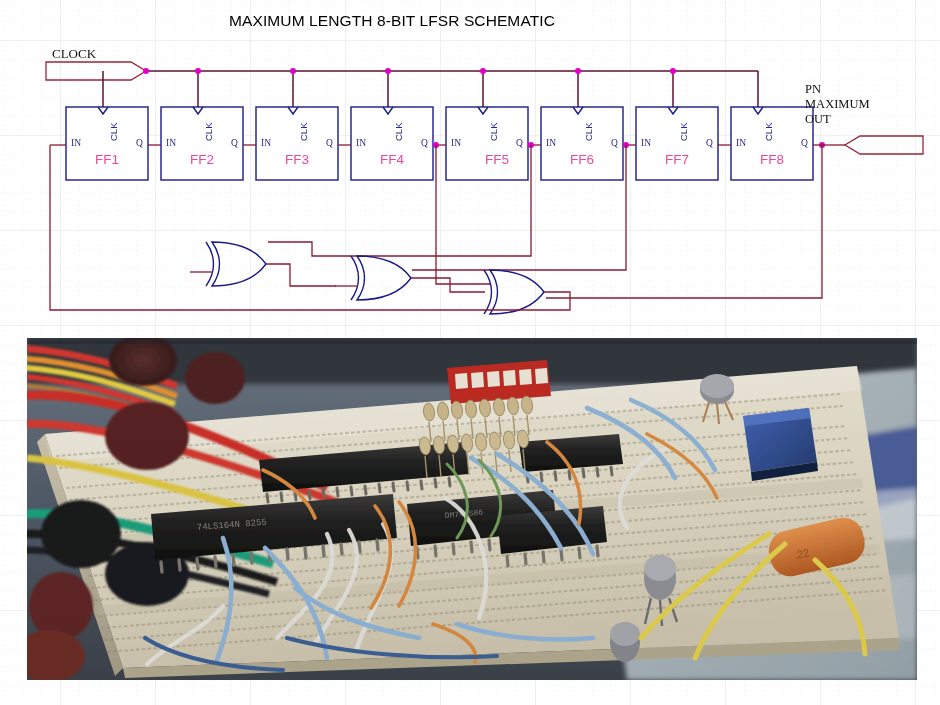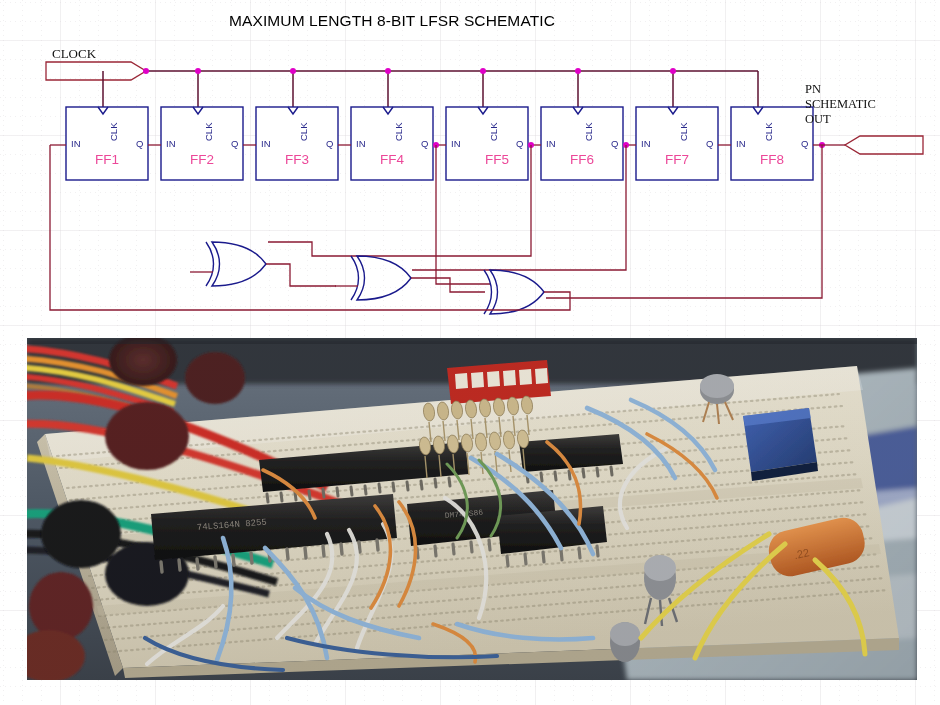--- a/index.html
+++ b/index.html
@@ -35,21 +35,21 @@
     position:absolute;top:12px;left:0;width:784px;text-align:center;
     font-size:15.5px;letter-spacing:.1px;color:#000;
   }
 
   
   .lbl{position:absolute;font-size:12.5px;color:#111;white-space:pre;line-height:14px;font-family:Liberation Serif, serif;}
   .lbl-clock{left:52px;top:47px;font-size:13px;}
   .lbl-pn{left:805px;top:82px;font-size:12.5px;line-height:15px;}
 
   .ffname{position:absolute;font-size:13.5px;color:#ec4899;text-align:center;width:82px;}
-  .pin{position:absolute;font-size:9.5px;color:#2a2a8c;}
+  .pin{position:absolute;font-size:9.5px;color:#2a2a8c;font-family:Liberation Serif, serif;}
   .pinclk{
     position:absolute;font-size:9.5px;color:#2a2a8c;
     transform:rotate(-90deg);transform-origin:left top;white-space:nowrap;
   }
 
   
   #photo-wrap{position:absolute;left:27px;top:338px;width:890px;height:342px;overflow:hidden;}
   #photo{position:absolute;left:0;top:0;width:890px;height:342px;}
 </style>
 </head>
@@ -183,21 +183,21 @@
       <path class="w" d="M813,145 L845,145"></path>
     </g>
     <g>
       <path class="prt" d="M860,136 L923,136 L923,154 L860,154 L845,145 Z"></path>
     </g>
   </svg>
 
   <div class="lbl lbl-clock">CLOCK</div>
 
   <div class="lbl lbl-pn">PN
-SCHEMATIC
+MAXIMUM
 OUT</div>
 
   <div class="ffname" style="left:66px;top:152px">FF1</div>
   <div class="ffname" style="left:161px;top:152px">FF2</div>
   <div class="ffname" style="left:256px;top:152px">FF3</div>
   <div class="ffname" style="left:351px;top:152px">FF4</div>
   <div class="ffname" style="left:456px;top:152px">FF5</div>
   <div class="ffname" style="left:541px;top:152px">FF6</div>
   <div class="ffname" style="left:636px;top:152px">FF7</div>
   <div class="ffname" style="left:731px;top:152px">FF8</div>

